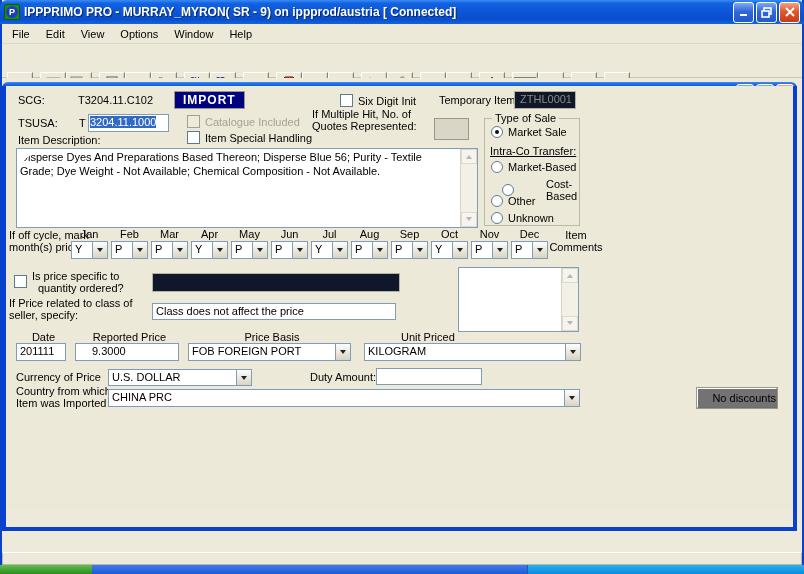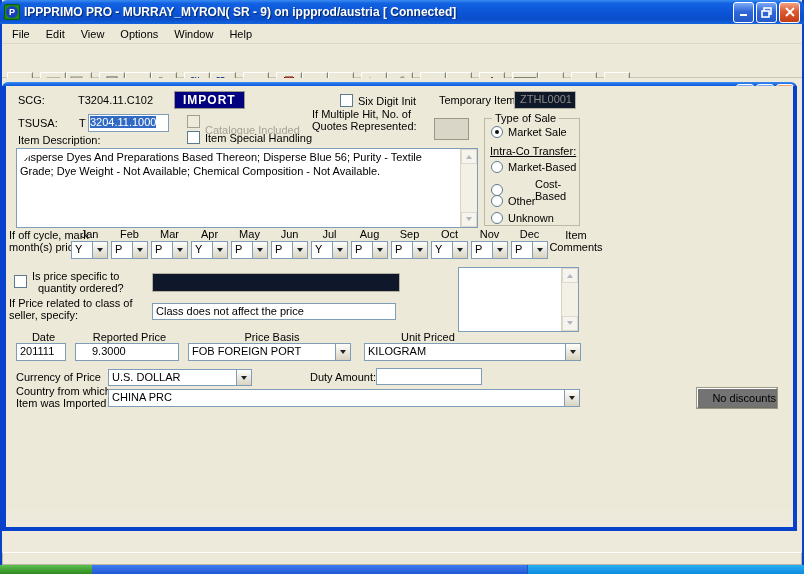--- a/index.html
+++ b/index.html
@@ -52,21 +52,21 @@
   .child { margin-top:22px; height:445px; }
   .child-title-text { color:#fff; font-weight:bold; font-size:12px; text-shadow:1px 1px 1px rgba(0,0,0,.55);
               white-space:nowrap; overflow:hidden; flex:1; margin-left:5px; }
   .doc-icon { width:13px; height:13px; background:#C9C23A; border:1px solid #6E6A10; transform:rotate(45deg) scale(.8);
               flex:0 0 auto; }
   .cwbtn { width:18px; height:18px; }
   .child-client { position:relative; width:787px; height:423px; background:#ECE9D8; overflow:hidden; }
 
   
   .lbl { position:absolute; white-space:nowrap; line-height:12px; }
-  .lbl.gray { color:#A5A295;margin-top:8px; }
+  .lbl.gray { color:#A5A295; }
   .tb  { position:absolute; background:#fff; border:1px solid #7F9DB9; font-size:11px; padding:1px 3px;
          white-space:nowrap; overflow:hidden; line-height:13px; }
   .tb.dis { background:#0f172a; border-color:#B6B2A2;text-align:right; }
   .tb.graybox { background:#D9D5C7; border-color:#9C9888; }
   .selhl { background:#316AC5; color:#fff; }
   .badge { position:absolute; background:#000080; color:#fff; font-weight:bold; font-size:12px;
            padding:1px 8px; letter-spacing:1px; border:1px solid #9C9888; }
   .chk { position:absolute; width:13px; height:13px; background:#fff; border:1px solid #5E7A90; }
   .chk.dis { background:#EEEBDD; border-color:#A39F90; }
   .grp { position:absolute; border:1px solid #BDB9A6; }
@@ -343,21 +343,21 @@
               <span class="grp-title">Type of Sale</span>
               <span class="radio-row" style="left:6px; top:7px;">
                 <span class="radio on"></span>
                 <span>Market Sale</span>
               </span>
               <span class="lbl underline" style="left:5px; top:26px;">Intra-Co Transfer:</span>
               <span class="radio-row" style="left:6px; top:42px;">
                 <span class="radio"></span>
                 <span>Market-Based</span>
               </span>
-              <span class="radio-row" style="left:6px; top:59px;gap:32px;">
+              <span class="radio-row" style="left:17px; top:59px;gap:32px;">
                 <span class="radio"></span>
                 <span>Cost-Based</span>
               </span>
               <span class="radio-row" style="left:6px; top:76px;">
                 <span class="radio"></span>
                 <span>Other</span>
               </span>
               <span class="radio-row" style="left:6px; top:93px;">
                 <span class="radio"></span>
                 <span>Unknown</span>

